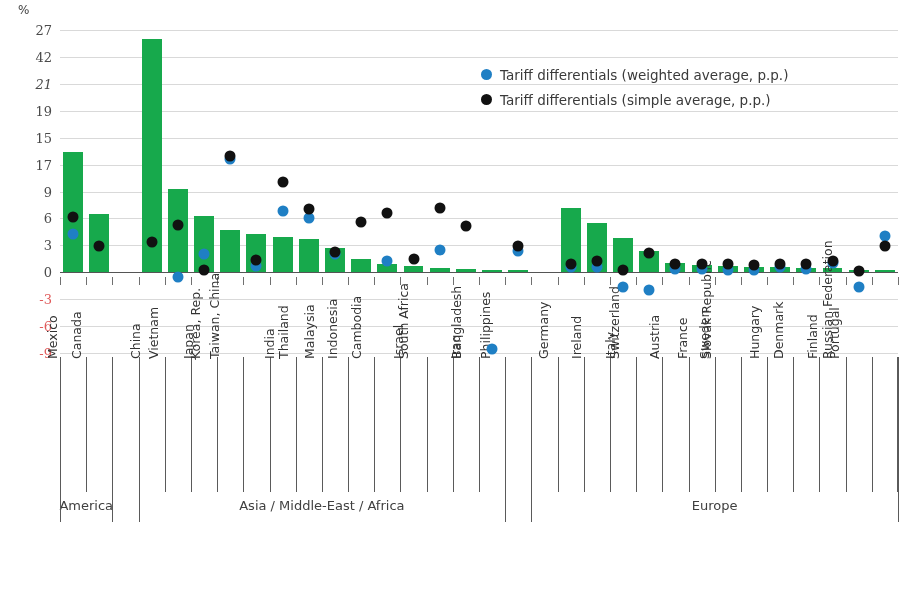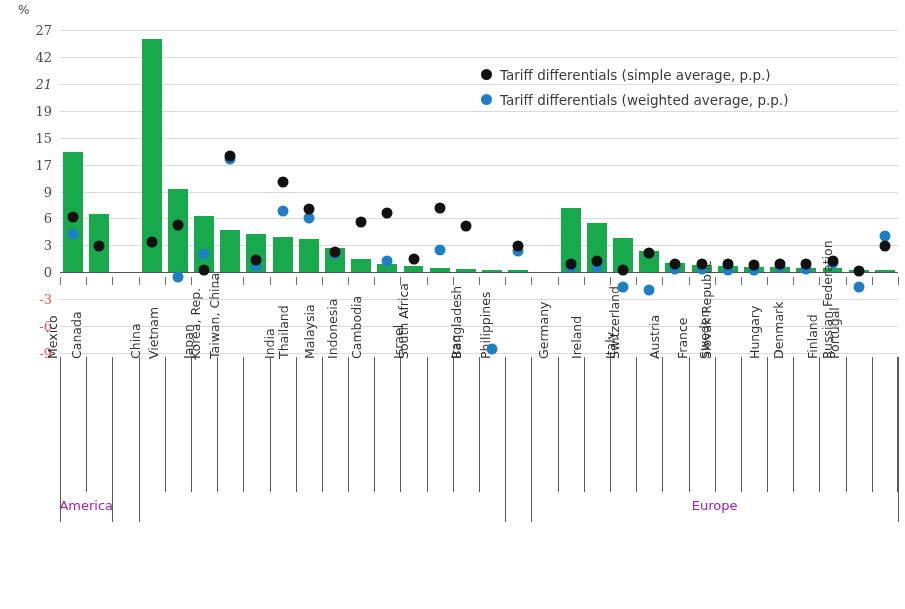--- a/index.html
+++ b/index.html
@@ -89,21 +89,21 @@
   
   #groups{
     position:absolute;left:60px;top:492px;width:838px;height:30px;
   }
   .group-sep{
     position:absolute;top:-135px;width:1px;height:165px;background:#5a5a5a;
   }
   .group-name{
     position:absolute;top:6px;
     text-align:right;
-    font-size:13px;color:#a21caf;
+    font-size:13px;color:#404040;
     transform:translateX(-50%);
     white-space:nowrap;
   }
 
   
   #legend{
     position:absolute;left:480px;top:62px;
   }
   .legend-row{
     display:flex;align-items:center;
@@ -471,32 +471,33 @@
         <div class="lbl-txt">Russian Federation</div>
       </div>
       <div class="lbl-col" style="left: 837px; width: 1px;">
         <div class="lbl-sep"></div>
       </div>
     </div>
   <div id="groups">
       <div class="group-name" style="left: 26.1875px;">America</div>
       <div class="group-sep" style="left: 0px;"></div>
       <div class="group-sep" style="left: 52.375px;"></div>
+      <div class="group-name" style="left: 261.875px;">Asia / Middle-East / Africa</div>
       <div class="group-sep" style="left: 78.5625px;"></div>
       <div class="group-sep" style="left: 445.188px;"></div>
       <div class="group-name" style="left: 654.688px;">Europe</div>
       <div class="group-sep" style="left: 471.375px;"></div>
       <div class="group-sep" style="left: 838px;"></div>
     </div>
 
   <div id="legend">
       <div class="legend-row">
+        <span class="legend-swatch-dot" style="background: rgb(31, 127, 196);"></span>
+        <span class="legend-text">Tariff differentials (weighted average, p.p.)</span>
+      </div>
+      <div class="legend-row">
         <span class="legend-swatch-dot" style="background: rgb(17, 17, 17);"></span>
         <span class="legend-text">Tariff differentials (simple average, p.p.)</span>
       </div>
-      <div class="legend-row">
-        <span class="legend-swatch-dot" style="background: rgb(31, 127, 196);"></span>
-        <span class="legend-text">Tariff differentials (weighted average, p.p.)</span>
-      </div>
     </div>
 
 
 </div>
 
 </body></html>

